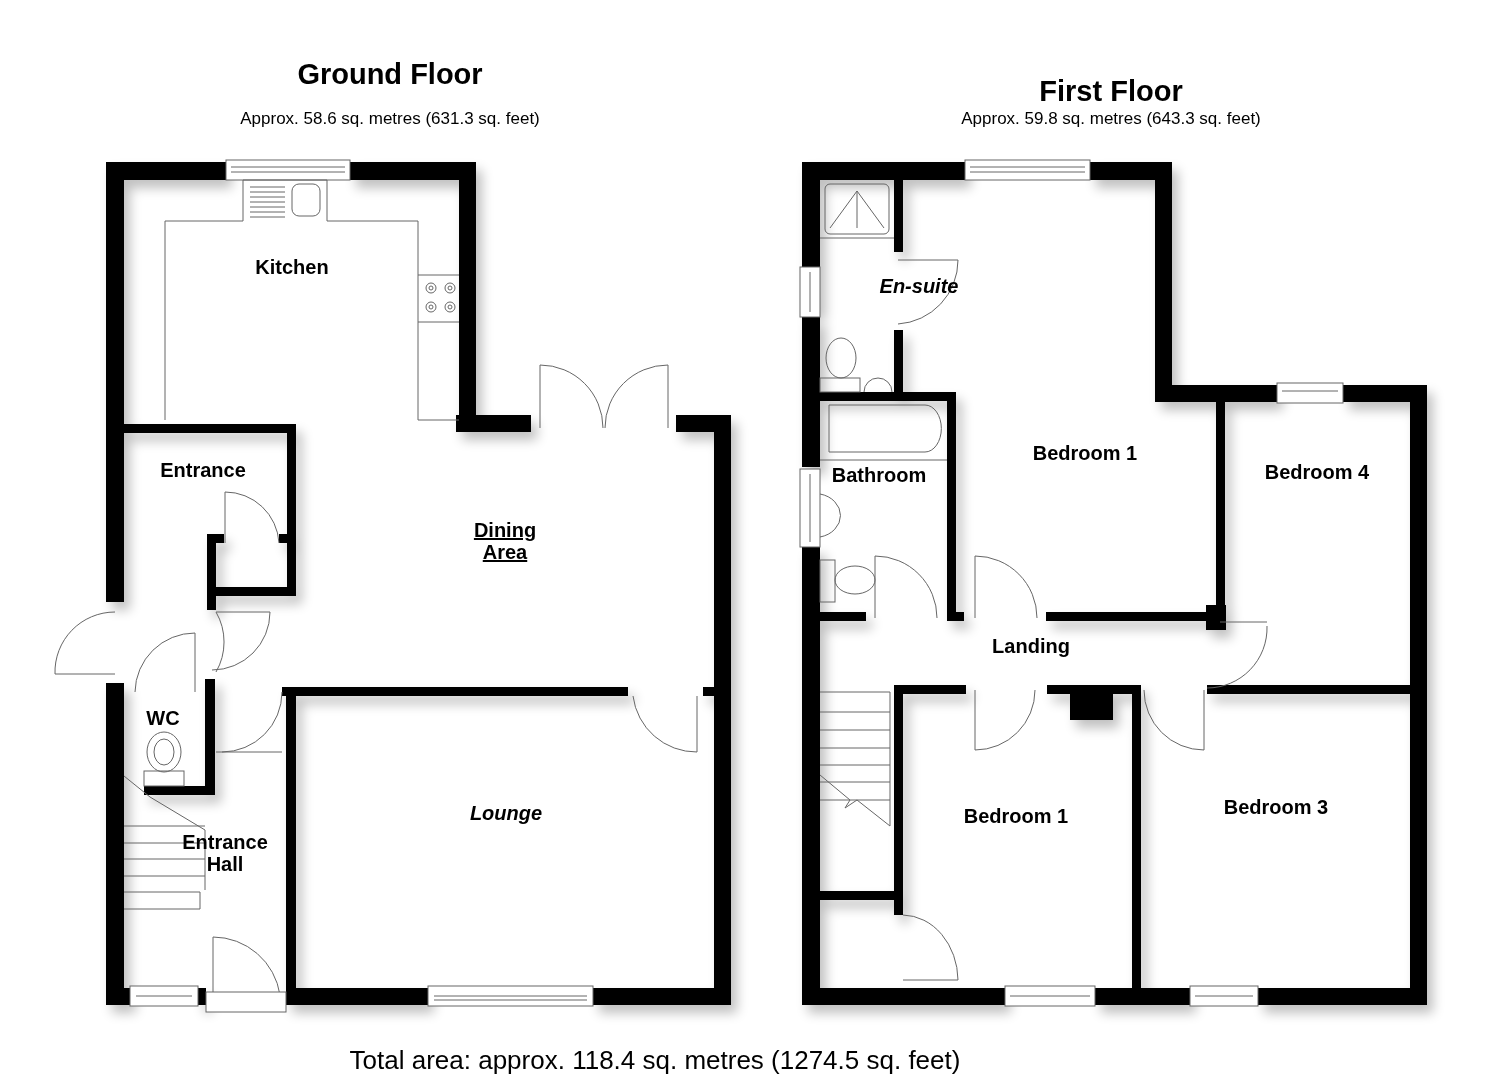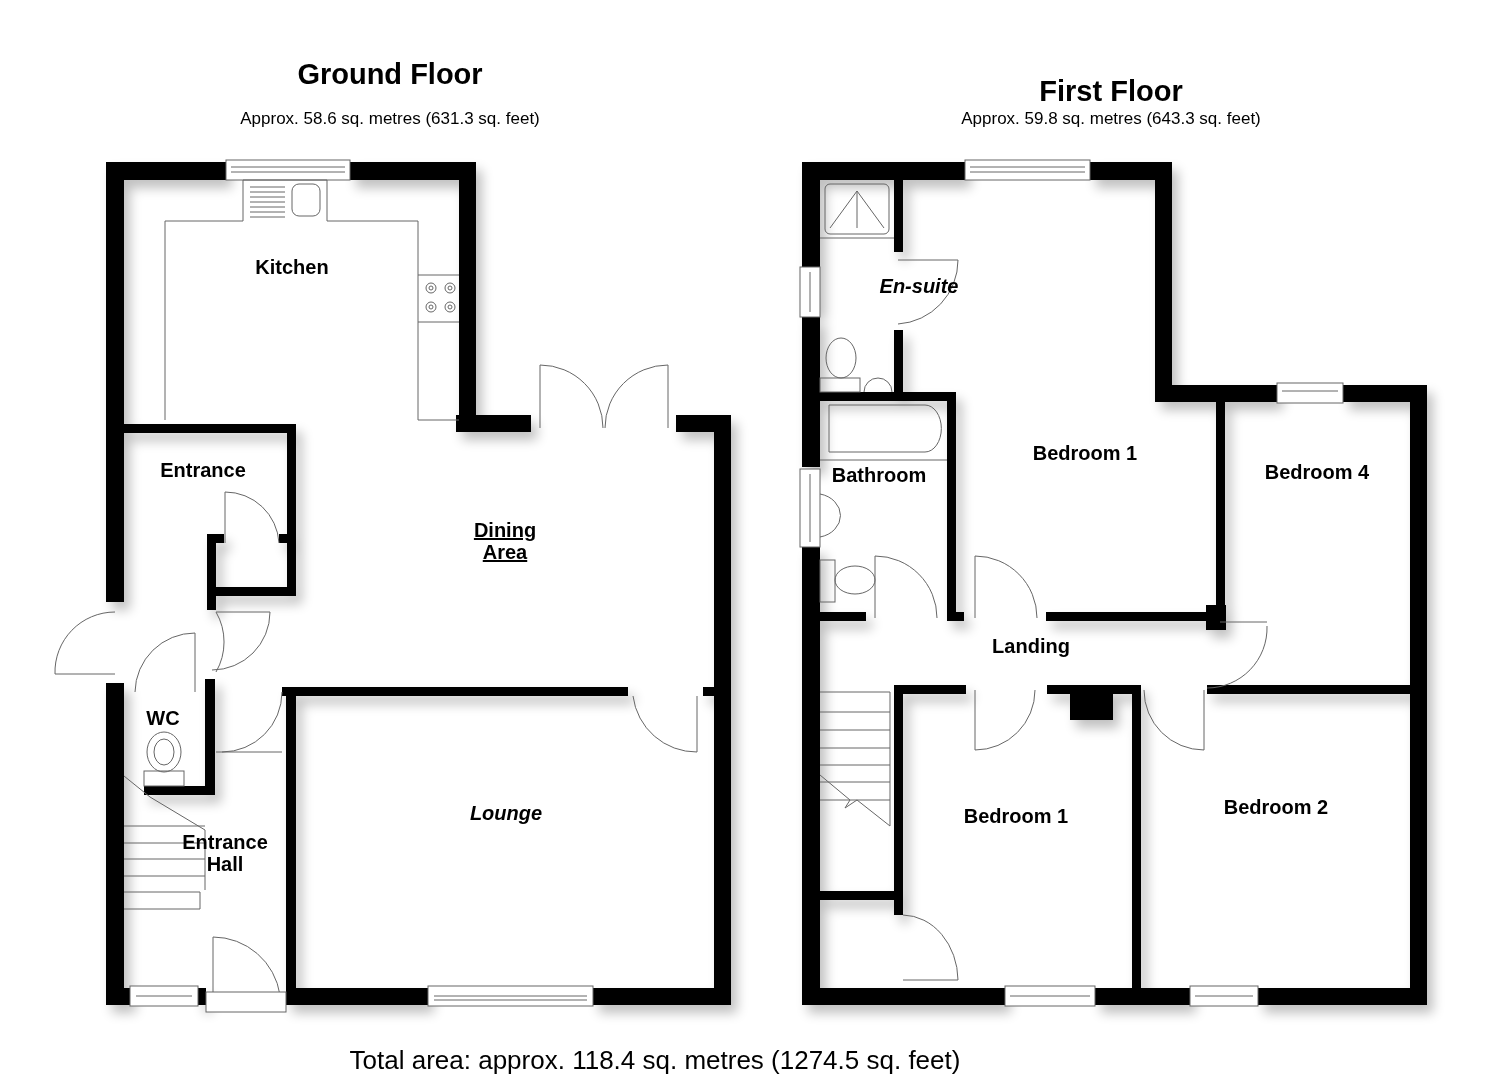--- a/index.html
+++ b/index.html
@@ -249,15 +249,15 @@
 <div class="room-label" style="left:203px; top:853px;margin-left:22px;">Entrance
 Hall</div>
 <div class="room-label" style="left:506px; top:813px;font-style:italic;">Lounge</div>
 
 <div class="room-label" style="left:919px; top:286px;font-style:italic;">En-suite</div>
 <div class="room-label" style="left:1085px; top:453px;">Bedroom 1</div>
 <div class="room-label" style="left:879px; top:475px;">Bathroom</div>
 <div class="room-label" style="left:1317px; top:472px;">Bedroom 4</div>
 <div class="room-label" style="left:1031px; top:646px;">Landing</div>
 <div class="room-label" style="left:1016px; top:816px;">Bedroom 1</div>
-<div class="room-label" style="left:1276px; top:807px;">Bedroom 2</div>
+<div class="room-label" style="left:1276px; top:807px;">Bedroom 3</div>
 
 <div class="total">Total area: approx. 118.4 sq. metres (1274.5 sq. feet)</div>
 
 </body></html>

